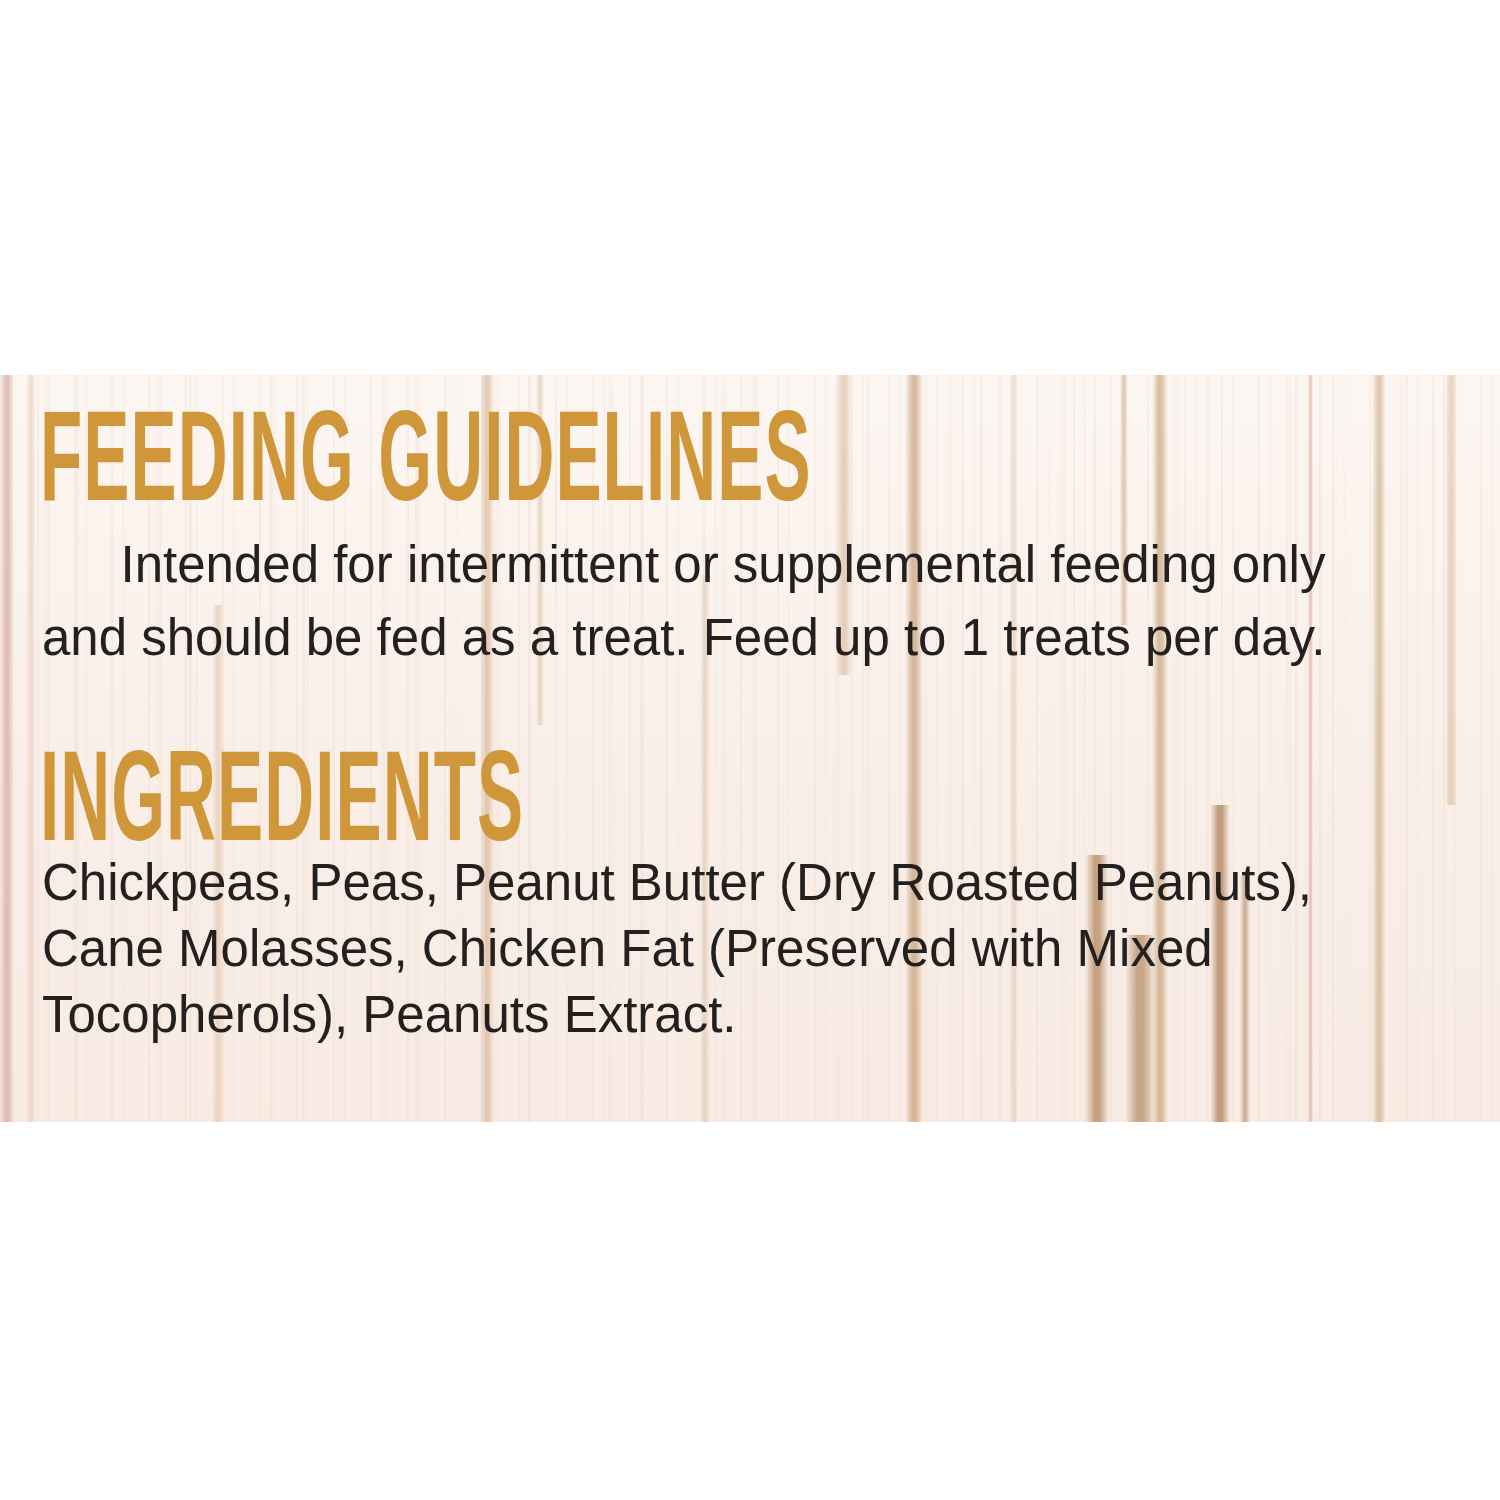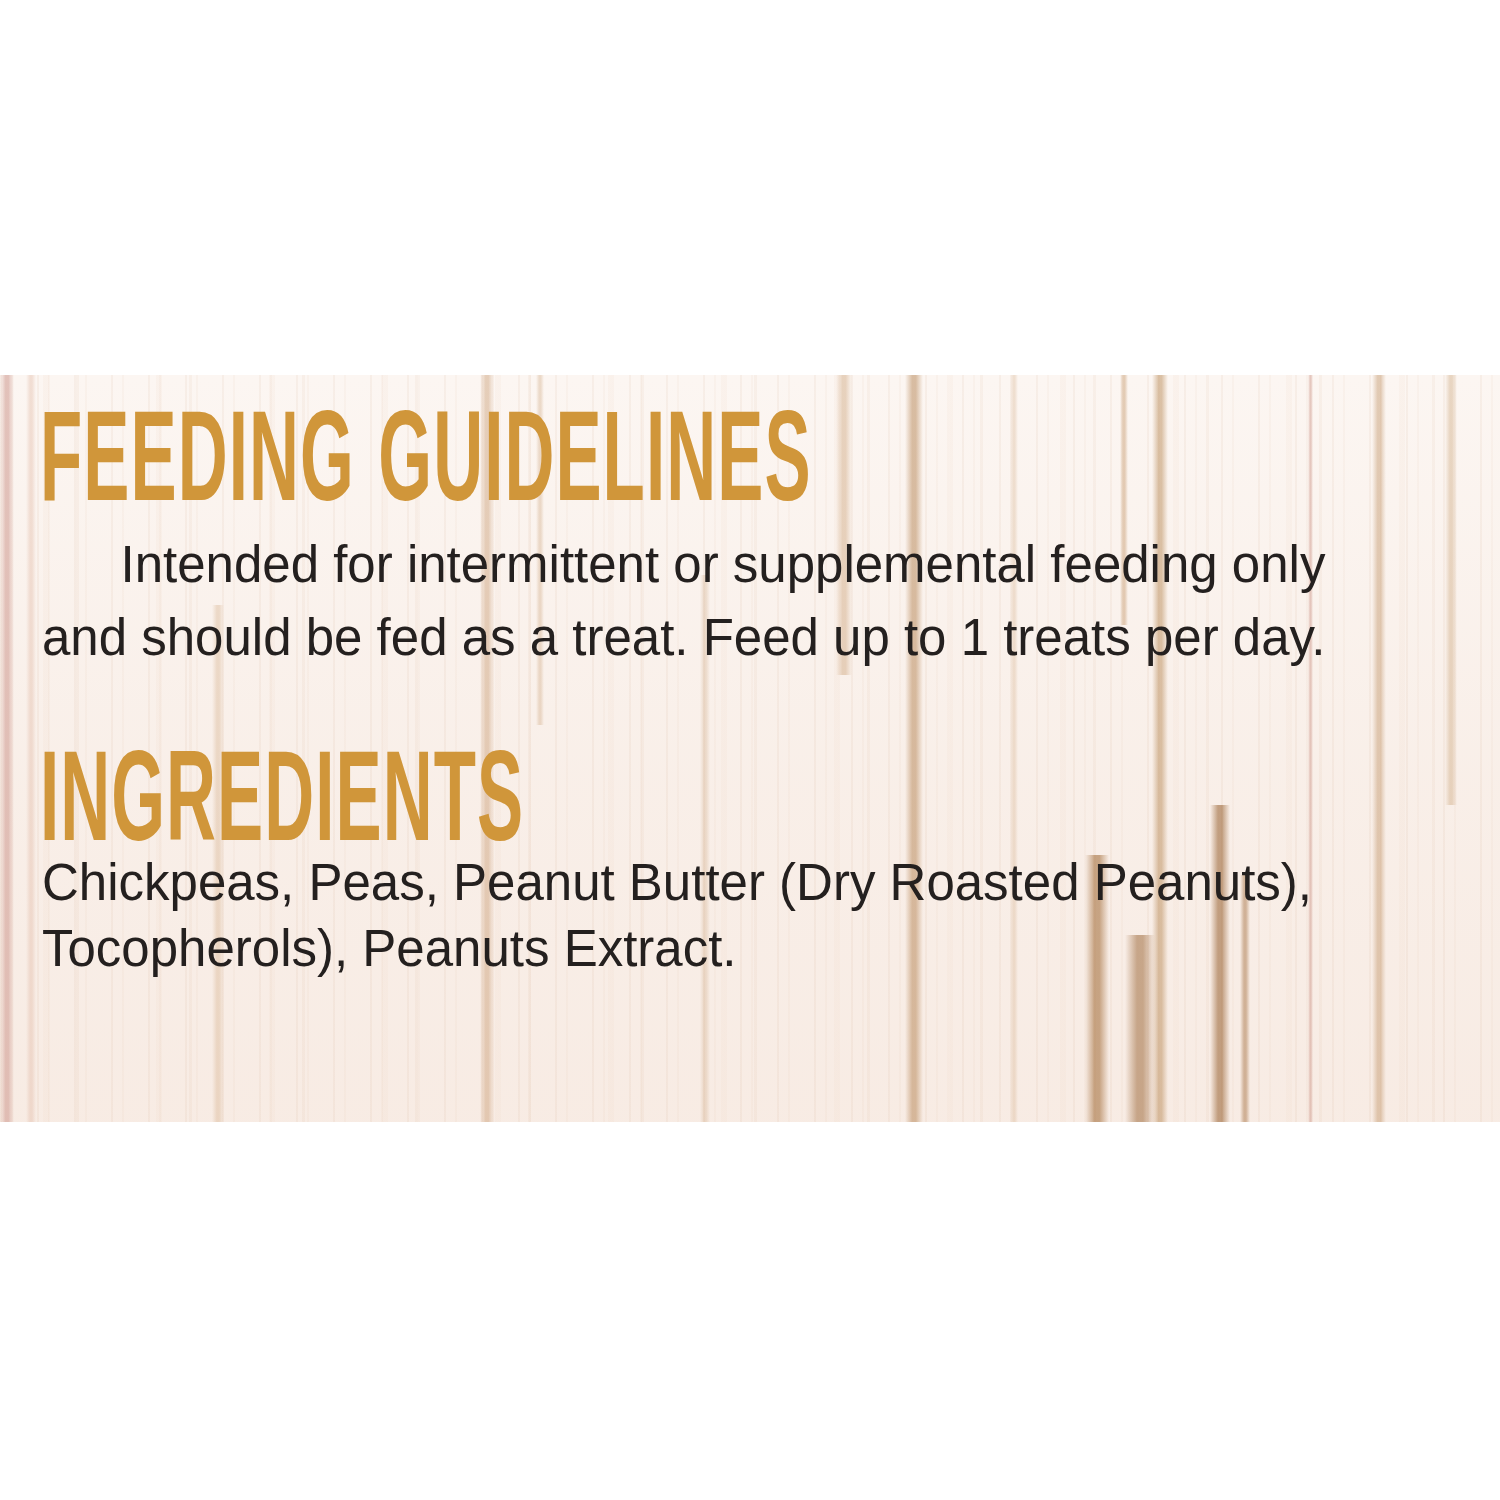--- a/index.html
+++ b/index.html
@@ -90,17 +90,18 @@
 
     <p class="body-text feeding-body">
       <span class="line">Intended for intermittent or supplemental feeding only</span>
       <span class="line">and should be fed as a treat. Feed up to 1 treats per day.</span>
     </p>
 
     <h1 class="script-heading heading-ingredients">INGREDIENTS</h1>
 
     <p class="body-text ingredients-body">
       <span class="line">Chickpeas, Peas, Peanut Butter (Dry Roasted Peanuts),</span>
+      <span class="line">Cane Molasses, Chicken Fat (Preserved with Mixed</span>
       <span class="line">Tocopherols), Peanuts Extract.</span>
     </p>
 
   </div>
 </div>
 
 </body></html>

